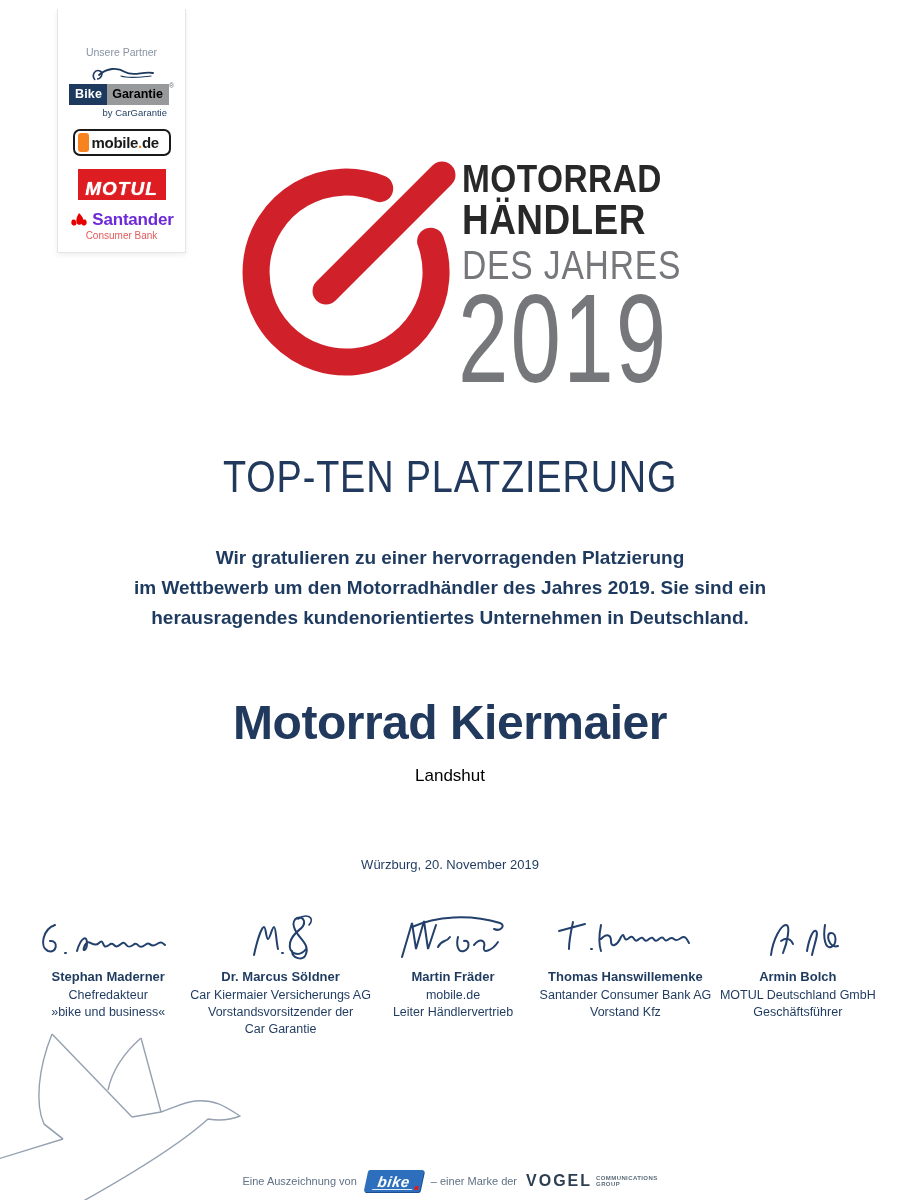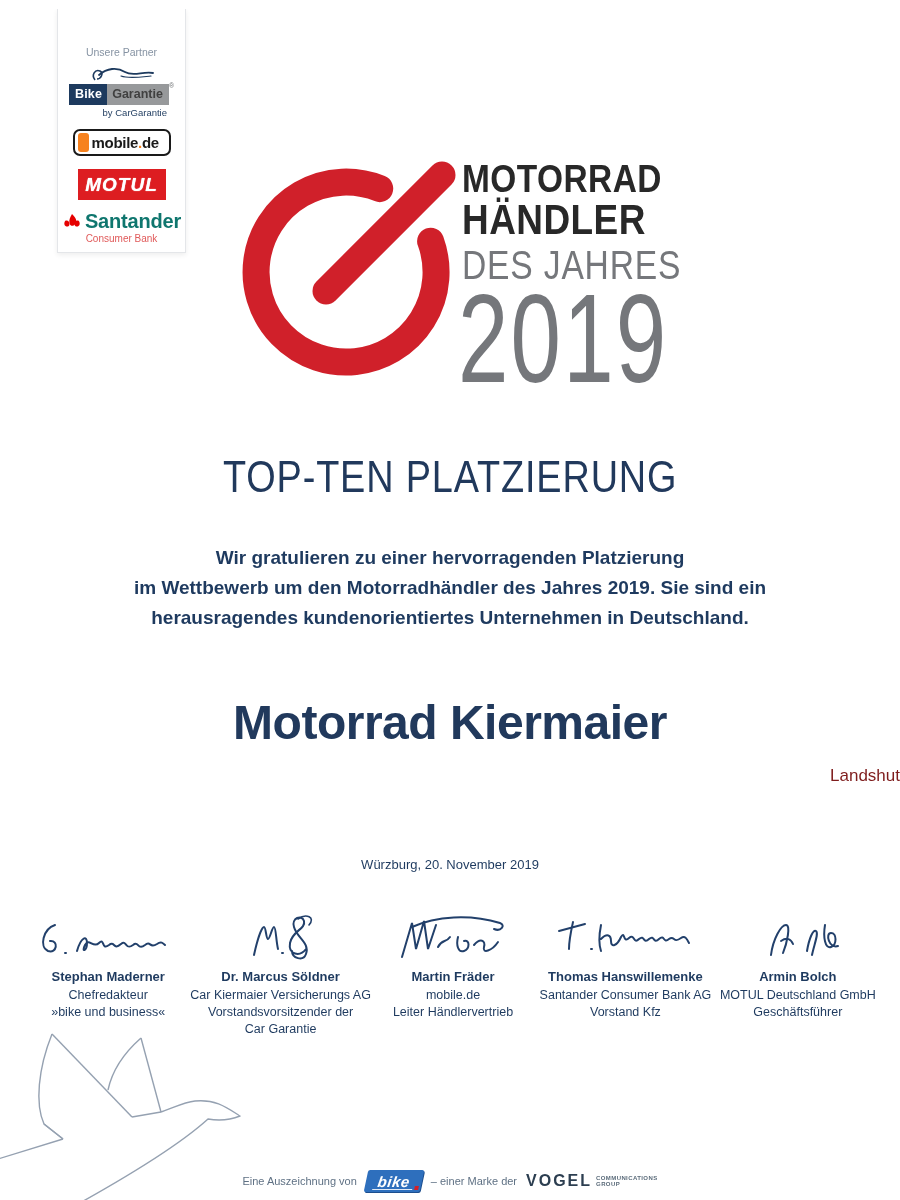--- a/index.html
+++ b/index.html
@@ -15,40 +15,40 @@
     background:#fff; border:1px solid #e4e6e9; border-top:none;
     box-shadow:0 2px 5px rgba(0,0,0,0.07);
   }
   .partners-label { position:absolute; top:37px; left:0; right:0; text-align:center;
     font-size:10.5px; color:#8693a3; }
   .bg-logo { position:absolute; top:56px; left:0; right:0; text-align:center; }
   .bg-swoosh { display:block; margin:0 auto; }
   .bg-boxes { display:flex; justify-content:center; margin-top:1px; }
   .bg-word1 { background:#1d3a5e; color:#fff; font-weight:700; font-size:12.5px;
     padding:3px 5px 4px 6px; letter-spacing:0.2px; }
-  .bg-word2 { background:#97999b; color:#404040; font-weight:700; font-size:12.5px;
+  .bg-word2 { background:#97999b; color:#000000; font-weight:700; font-size:12.5px;
     padding:3px 6px 4px 5px; }
   .bg-reg { font-size:7px; color:#6d7072; vertical-align:top; position:relative; top:-2px; }
   .bg-byline { margin-top:2px; font-size:9.5px; color:#1d3a5e; text-align:right;
     padding-right:18px; }
   .mobile-logo { position:absolute; top:120px; left:50%; transform:translateX(-50%);
     width:98px; height:27px; border:2px solid #1a1a1a; border-radius:7px; background:#fff;
     display:flex; align-items:center; padding-left:3px; }
   .mobile-orange { width:11px; height:19px; background:#f7821e; border-radius:3px; }
   .mobile-text { font-size:15px; font-weight:700; color:#1a1a1a; margin-left:3px;
     letter-spacing:-0.3px; }
   .mobile-dot { color:#f7821e; }
   .motul-logo { position:absolute; top:160px; left:50%; transform:translateX(-50%);
-    width:88px; height:31px; background:#dd1d21; display:flex; align-items:center;
+    width:88px; height:31px; background:#dd1d21; display:flex; align-items:flex-end;
     justify-content:center; border-radius:0; }
   .motul-text { color:#fff; font-weight:700; font-style:italic; font-size:19px;
     letter-spacing:1px; text-shadow:0 0 1px #fff; }
   .santander-logo { position:absolute; top:201px; left:0; right:0; text-align:center; }
   .santander-row { display:flex; align-items:center; justify-content:center; gap:3px; }
-  .santander-name { color:#0f766e; font-size:20px; font-weight:700; letter-spacing:-0.2px; }
+  .santander-name { color:#6d28d9; font-size:17px; font-weight:700; letter-spacing:-0.2px; }
   .santander-sub { color:#e05a5a; font-size:10px; margin-top:0; }
 
   
   .logo-mark { position:absolute; left:235px; top:152px; }
   .logo-text { position:absolute; left:462px; top:145px; width:220px; }
   .logo-l1 { position:absolute; top:4px; left:0; font-size:38px; font-weight:700;
     color:#282828; transform:scaleX(0.88); transform-origin:left top; letter-spacing:0.5px;
     white-space:nowrap; }
   .logo-l2 { position:absolute; top:42px; left:0; font-size:42px; font-weight:700;
     color:#282828; transform:scaleX(0.88); transform-origin:left top; letter-spacing:0.5px;
@@ -62,22 +62,22 @@
 
   
   .award-title { position:absolute; top:443px; left:0; right:0; text-align:center;
     color:#21395c; font-size:44px; font-weight:300; white-space:nowrap; }
   .award-title > span { display:inline-block; transform:scaleX(0.86); transform-origin:center;
     letter-spacing:1px; }
   .award-message { position:absolute; top:534px; left:0; right:0; text-align:center;
     color:#1e3a5f; font-size:19px; font-weight:600; line-height:30px; }
   .recipient { position:absolute; top:686px; left:0; right:0; text-align:center;
     color:#21395c; font-size:48px; font-weight:700; letter-spacing:-0.5px; }
-  .location { position:absolute; top:757px; left:0; right:0; text-align:right;
-    color:#7f1d1d; font-size:17px; }
+  .location { position:absolute; top:757px; left:0; right:0; text-align:center;
+    color:#000000; font-size:17px; }
   .date-line { position:absolute; top:848px; left:0; right:0; text-align:center;
     color:#1e3a5f; font-size:13px; }
 
   
   .signatures { position:absolute; top:890px; left:22px; right:16px; display:flex; }
   .sig-col { flex:1 1 0; display:flex; flex-direction:column; align-items:center;
     text-align:center; min-width:0; }
   .sig-draw { height:68px; display:flex; align-items:flex-end; justify-content:center; }
   .sig-name { font-size:13px; font-weight:700; color:#1e3a5f; margin-top:2px;
     white-space:nowrap; }

